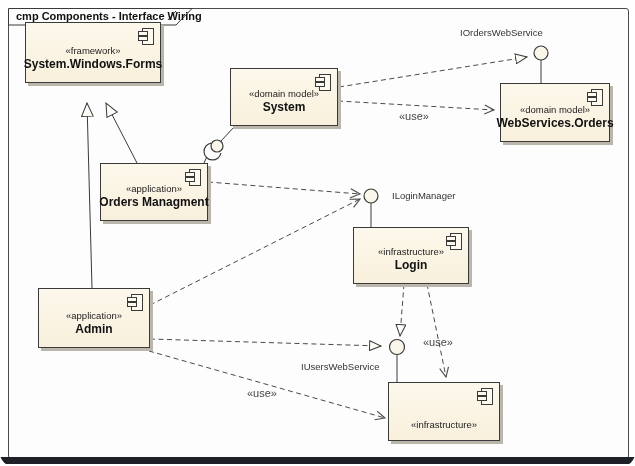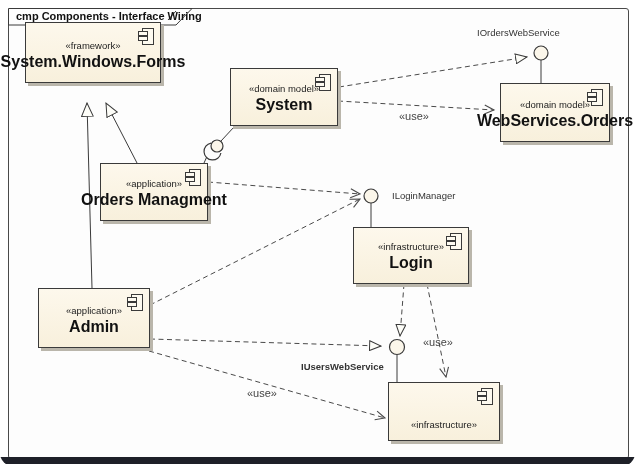--- a/index.html
+++ b/index.html
@@ -9,21 +9,21 @@
          border:1px solid #4a4a4a;border-radius:3px;background:#fdfdfd;}
   .svg-layer{position:absolute;left:0;top:0;z-index:2;}
   .tab-title{position:absolute;left:16px;top:10px;z-index:4;font-size:11px;font-weight:bold;
              white-space:nowrap;color:#111;}
   .component{position:absolute;z-index:3;border:1px solid #3a3a3a;
              background:linear-gradient(180deg,#fdf8ec 0%,#f8f0dc 100%);
              box-shadow:3px 3px 0 #bab6ab;
              display:flex;flex-direction:column;justify-content:flex-end;align-items:center;
              padding-bottom:9px;box-sizing:border-box;}
   .component .stereo{font-size:9.5px;color:#222;white-space:nowrap;line-height:1.3;}
-  .component .cname{font-size:16px;font-weight:bold;color:#111;white-space:nowrap;line-height:1.3;}
+  .component .cname{font-size:12px;font-weight:bold;color:#111;white-space:nowrap;line-height:1.3;}
   .comp-icon{position:absolute;top:5px;right:6px;width:16px;height:17px;}
   .comp-icon .ci-body{position:absolute;right:0;top:0;width:10px;height:15px;
                       border:1px solid #3a3a3a;background:#fdfaf0;}
   .comp-icon .ci-tab{position:absolute;left:0;width:8px;height:3px;
                      border:1px solid #3a3a3a;background:#fdfaf0;}
   .ci-tab.t1{top:3px;} .ci-tab.t2{top:8px;}
   .iface-label{position:absolute;z-index:4;font-size:9.5px;color:#333;white-space:nowrap;}
   .use-label{position:absolute;z-index:4;font-size:11px;color:#444;white-space:nowrap;}
   .bottom-bar{position:absolute;left:0;top:457px;width:635px;height:7px;z-index:5;}
 </style>
@@ -149,23 +149,23 @@
 
   <div class="component" style="left:388px;top:382px;width:112px;height:59px;">
     <span class="comp-icon">
       <span class="ci-body"></span>
         <span class="ci-tab t1"></span>
         <span class="ci-tab t2"></span>
       </span>
     <span class="stereo">«infrastructure»</span>
   </div>
 
-  <div class="iface-label" style="left:477px;top:27px;">IOrdersWebService</div>
+  <div class="iface-label" style="left:460px;top:27px;">IOrdersWebService</div>
   <div class="iface-label" style="left:392px;top:190px;">ILoginManager</div>
-  <div class="iface-label" style="left:301px;top:361px;font-weight:bold;">IUsersWebService</div>
+  <div class="iface-label" style="left:301px;top:361px;">IUsersWebService</div>
 
   <div class="use-label" style="left:399px;top:110px;">«use»</div>
   <div class="use-label" style="left:423px;top:336px;">«use»</div>
   <div class="use-label" style="left:247px;top:387px;">«use»</div>
 
   <div class="bottom-bar" style="background:#1e2028;"></div>
 
 </div>
 
 </body></html>

